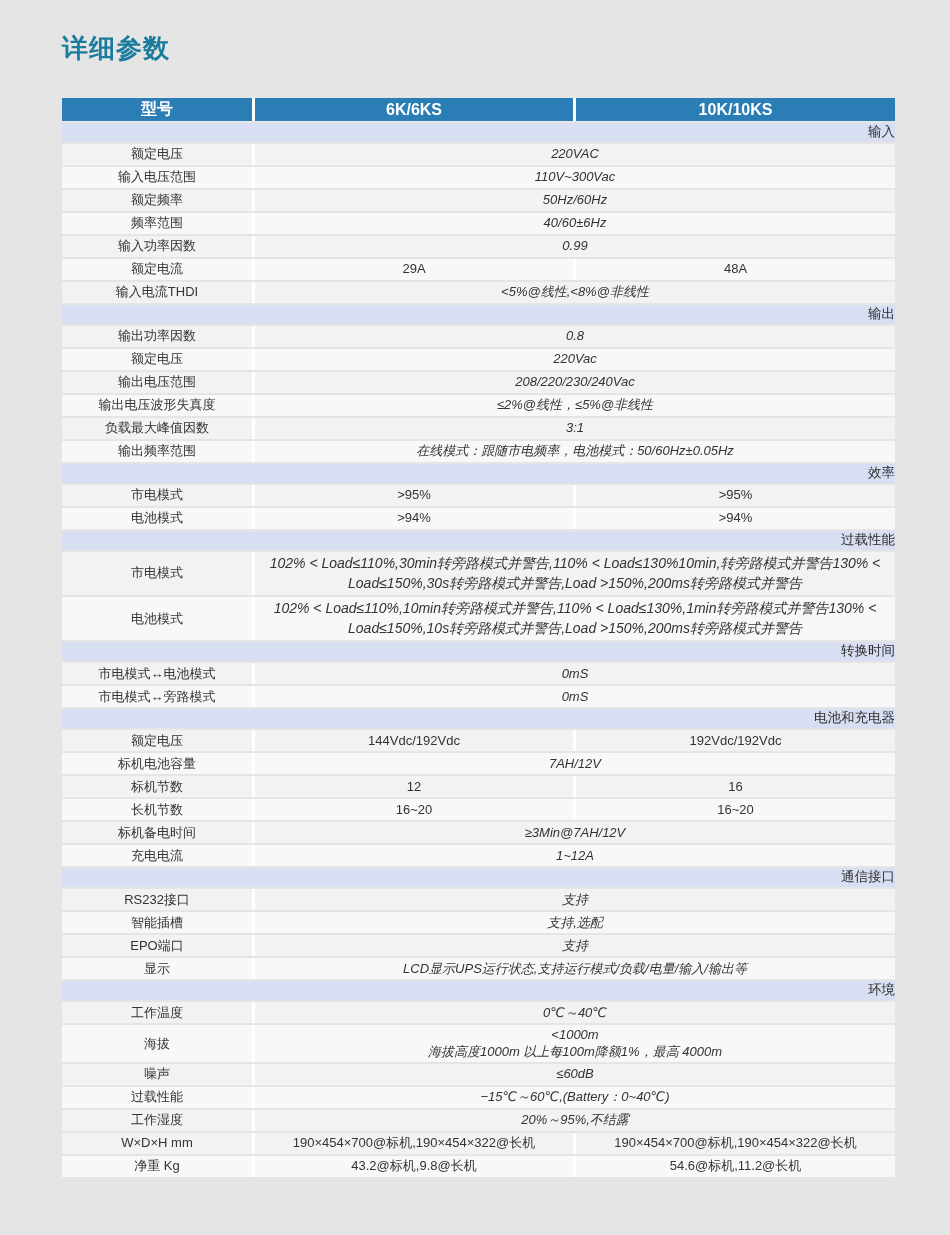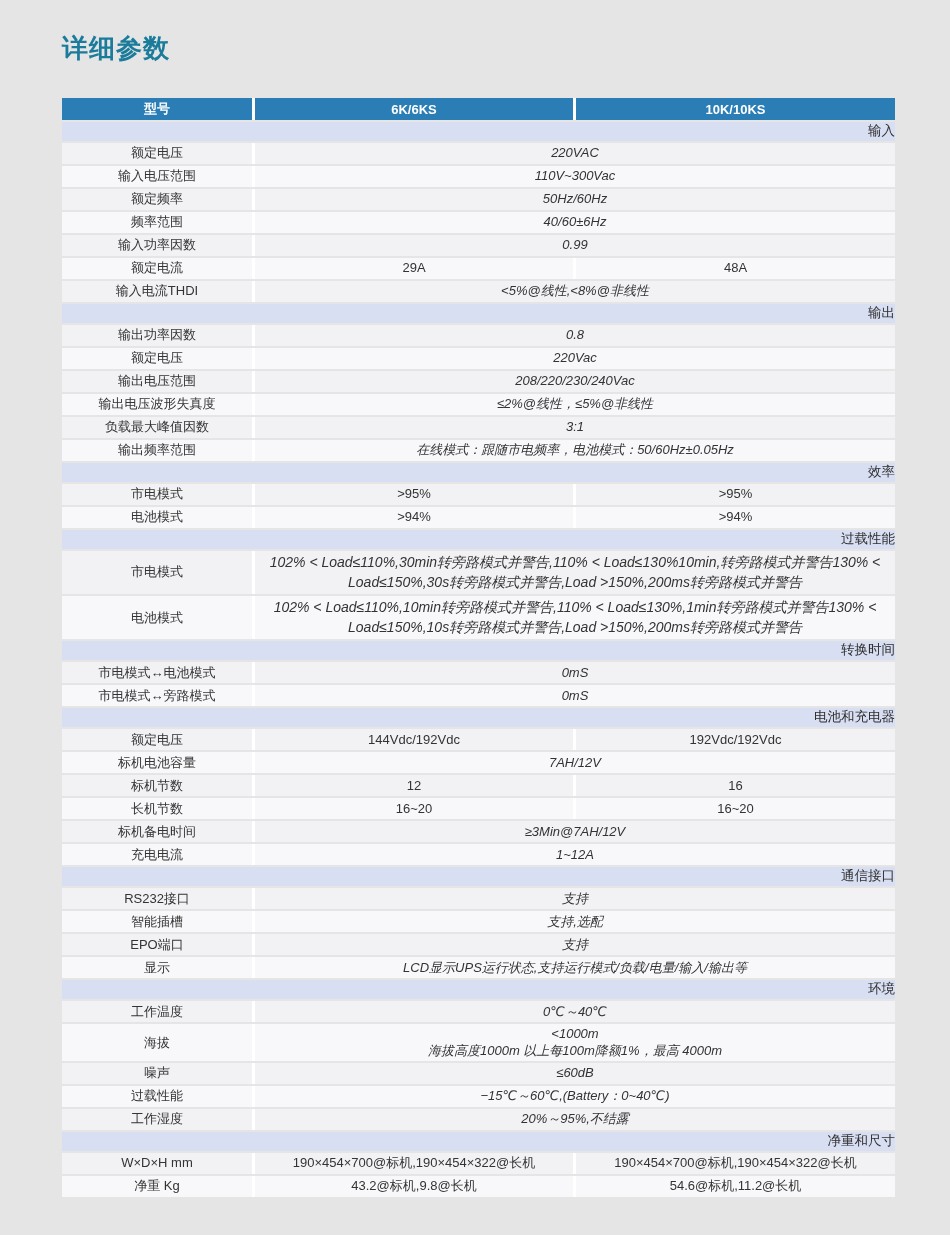--- a/index.html
+++ b/index.html
@@ -26,21 +26,21 @@
     background: #fff;
   }
   .cell {
     display: flex; align-items: center; justify-content: center;
     text-align: center;
     padding: 2px 8px;
     white-space: pre-line;
   }
   .header-row .cell {
     background: var(--header-bg, #2a7db5);
-    color: #fff; font-weight: bold; font-size: 13px;
+    color: #fff; font-weight: bold; font-size: 16px;
     min-height: 22px; padding: 1px 4px;
   }
   .section-row {
     background: var(--section-bg, #d9dff3);
     text-align: right;
     font-size: 13.5px; color: #2f2f2f;
     padding: 2px 0 3px 0;
     min-height: 19px;
     margin-bottom: 2px;
     line-height: 14px;
@@ -209,21 +209,20 @@
           <div class="cell value span">≤60dB</div>
         </div>
         <div class="row data-row alt1">
           <div class="cell label">过载性能</div>
           <div class="cell value span">−15℃～60℃,(Battery：0~40℃)</div>
         </div>
         <div class="row data-row alt0">
           <div class="cell label">工作湿度</div>
           <div class="cell value span">20%～95%,不结露</div>
         </div>
-        <div class="section-row">净重和尺寸</div>
         <div class="row data-row alt0">
           <div class="cell label">W×D×H mm</div>
           <div class="cell value">190×454×700@标机,190×454×322@长机</div>
           <div class="cell value">190×454×700@标机,190×454×322@长机</div>
         </div>
         <div class="row data-row alt1">
           <div class="cell label">净重 Kg</div>
           <div class="cell value">43.2@标机,9.8@长机</div>
           <div class="cell value">54.6@标机,11.2@长机</div>
         </div>

